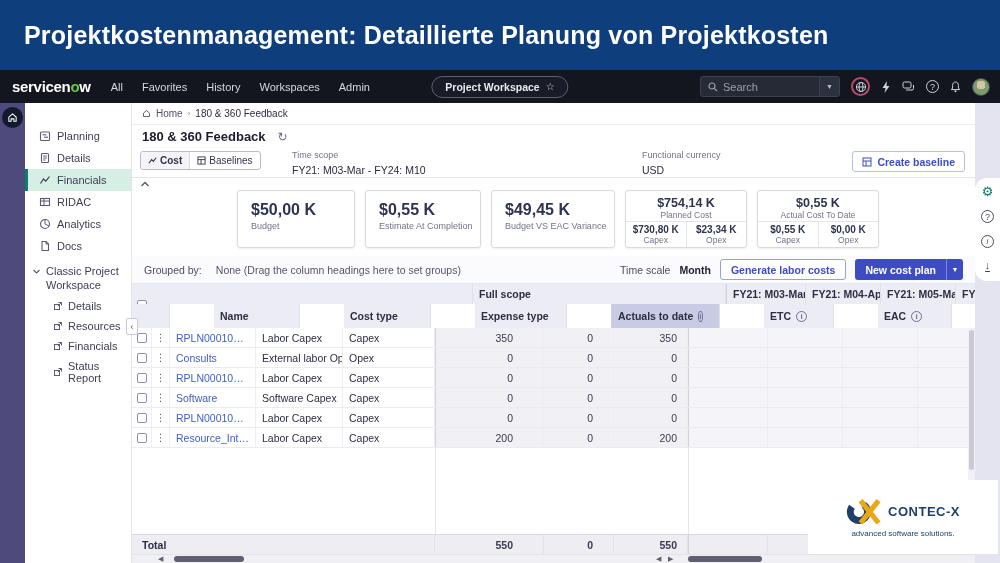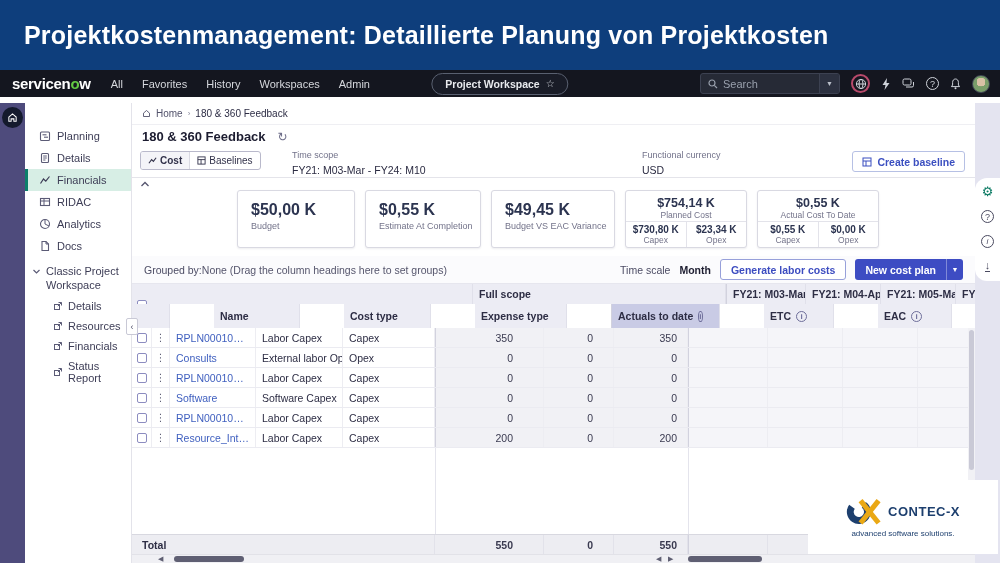--- a/index.html
+++ b/index.html
@@ -6,21 +6,21 @@
   html,body { width:1000px; height:563px; overflow:hidden; }
   body { font-family:"Liberation Sans", sans-serif; background:#fff; }
   .screen { position:relative; width:1000px; height:563px; background:#fff; overflow:hidden; }
 
   
   .banner { position:absolute; top:0; left:0; width:1000px; height:70px; background:#0e3e7c;
             display:flex; align-items:center; padding-left:24px; }
   .banner h1 { color:#fff; font-size:25px; font-weight:600; letter-spacing:.2px; }
 
   
-  .topnav { position:absolute; top:70px; left:0; width:1000px; height:27px; background:#14161f;
+  .topnav { position:absolute; top:70px; left:0; width:1000px; height:33px; background:#14161f;
             display:flex; align-items:center; color:#e4e6ea; }
   .brand { margin-left:12px; font-size:15px; font-weight:700; letter-spacing:-.3px; color:#fff; }
   .brand .o { color:#63c944; }
   .nav-items { display:flex; gap:19px; margin-left:20px; font-size:11px; color:#d6d8dd; }
   .nav-item { cursor:default; }
   .ws-pill { position:absolute; left:50%; transform:translateX(-50%); border:1px solid #596070;
              border-radius:13px; padding:4px 13px; font-size:10.5px; font-weight:700; color:#e8eaee;
              display:flex; align-items:center; gap:6px; background:#191c27;}
   .ws-pill .star { font-size:10px; color:#cfd3da; font-weight:400;}
   .nav-right { margin-left:auto; display:flex; align-items:center; gap:11px; margin-right:10px; }
@@ -89,21 +89,21 @@
   .split-top .kpi-value { font-size:12.5px; font-weight:600; color:#2c3450; }
   .split-top .kpi-label { font-size:8.5px; color:#73738a; }
   .split-bottom { flex:1; display:flex; }
   .split-cell { flex:1; text-align:center; padding-top:2px; }
   .split-cell + .split-cell { border-left:1px solid #e3e3ea; }
   .split-cell .sub-value { font-size:10px; font-weight:600; color:#2c3450; }
   .split-cell .sub-label { font-size:8.5px; color:#73738a; }
 
   .groupbar { height:28px; background:#fbfbfd; border-bottom:1px solid #e6e6ee; display:flex;
               align-items:center; font-size:10.5px; color:#4c4c64; padding:0 12px; flex:none;}
-  .grouped-value { color:#55556c; }
+  .grouped-value { margin-left:14px; color:#55556c; }
   .gb-right { margin-left:auto; display:flex; align-items:center; gap:9px; }
   .timescale-value { font-weight:700; color:#1d1d30; }
   .btn-outline { height:21px; border:1px solid #97a0da; border-radius:3px; background:#fff; color:#3c4cc0;
                  font-size:10.5px; font-weight:700; padding:0 10px; font-family:inherit;}
   .btn-split { height:21px; display:flex; border-radius:3px; overflow:hidden; }
   .btn-primary { background:#3d4cc3; color:#fff; font-size:10.5px; font-weight:700; border:none;
                  padding:0 10px; font-family:inherit;}
   .btn-caret { width:17px; background:#3d4cc3; border:none; border-left:1px solid rgba(255,255,255,.35);
                color:#fff; font-size:7px; font-family:inherit;}
 

